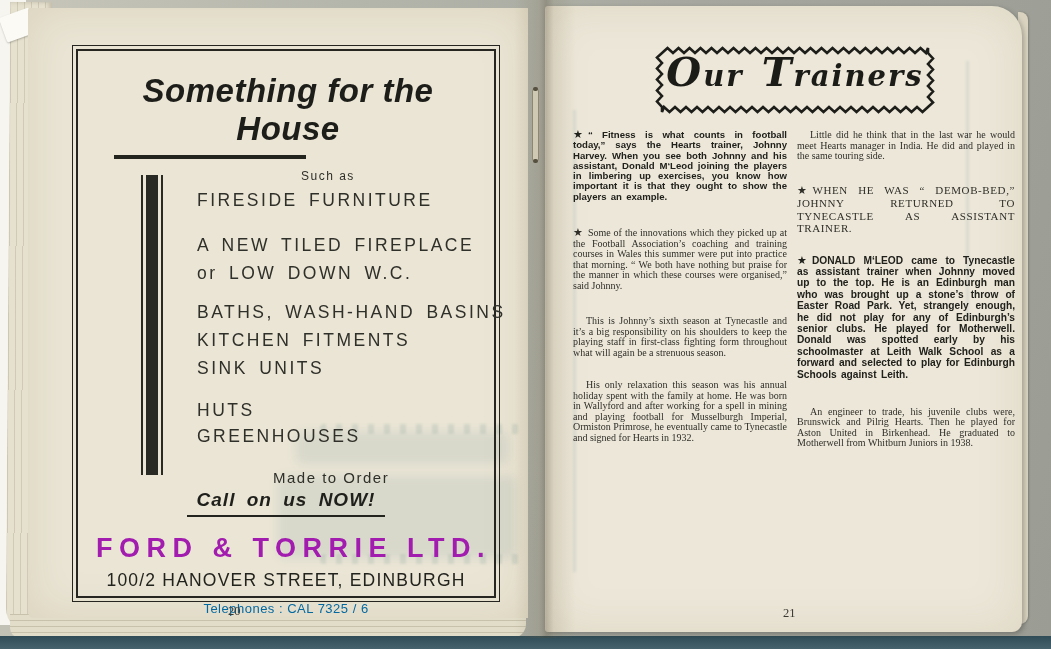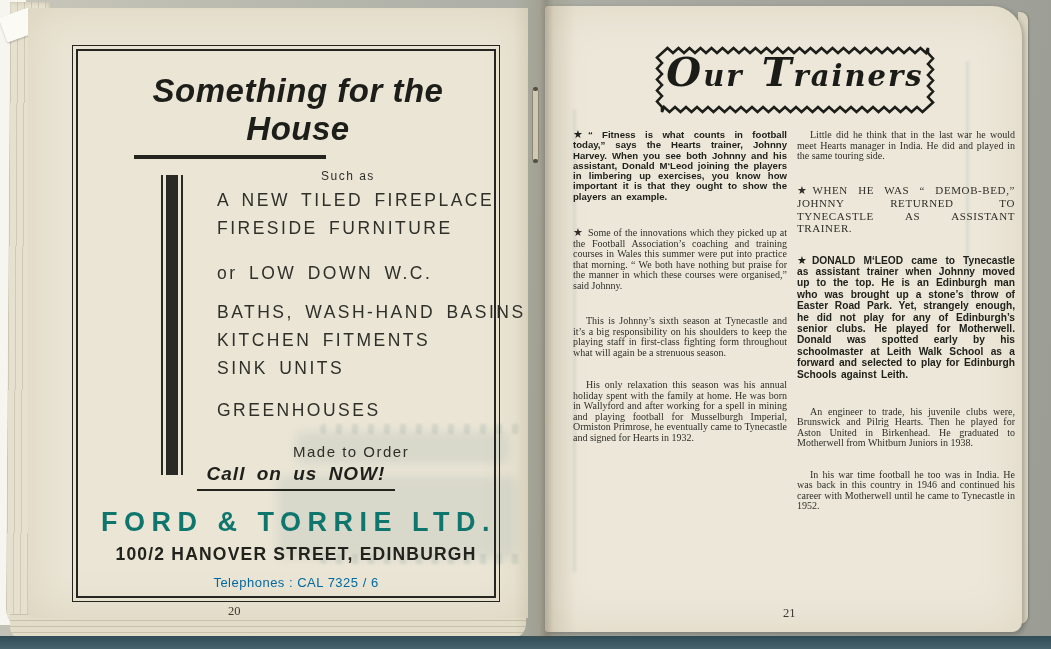--- a/index.html
+++ b/index.html
@@ -39,39 +39,39 @@
   .staple::before,.staple::after{content:"";position:absolute;left:0;width:5px;height:4px;background:#55503f;border-radius:2px;}
   .staple::before{top:-2px}.staple::after{bottom:-2px}
   
   .ghost{position:absolute;pointer-events:none;}
   .g-dots{height:10px;opacity:.55;filter:blur(1px);border-radius:4px;
     background:repeating-linear-gradient(to right,rgba(60,110,110,.22) 0 6px,rgba(0,0,0,0) 6px 16px);}
   .g-blob{filter:blur(5px);background:rgba(75,120,125,.11);border-radius:8px;}
   .g-line{width:3px;filter:blur(1px);background:rgba(100,130,150,.12);}
   
   .ad-frame{position:absolute;left:44px;top:37px;width:428px;height:557px;
-    border:1.5px solid var(--ink);box-sizing:border-box;padding-left:20px;}
+    border:1.5px solid var(--ink);box-sizing:border-box;}
   .ad-frame::before{content:"";position:absolute;inset:3px;border:2.5px solid var(--ink);pointer-events:none;}
   .ad-inner{position:relative;height:100%;box-sizing:border-box;padding:0 8px;color:#2b2a24;}
   .ad-title{margin:26px 10px 0 14px;text-align:center;font:italic 700 33px/38px "Liberation Sans",sans-serif;
     color:#1d1d19;letter-spacing:.5px;}
   .title-rule{margin:7px 0 0 33px;width:192px;height:4px;background:#24241f;}
   .ad-body{position:relative;margin-top:10px;}
   .deco-bar{position:absolute;left:60px;top:6px;width:22px;height:300px;
     background:linear-gradient(to right,#2a2a25 0 2px,rgba(0,0,0,0) 2px 5px,#2a2a25 5px 17px,rgba(0,0,0,0) 17px 20px,#2a2a25 20px 22px);}
   .ad-list{margin-left:116px;font-family:"Liberation Sans",sans-serif;color:#30302a;}
   .such-as{margin:0 0 7px 104px;font-size:12px;letter-spacing:1.5px;}
   .ad-item{font-size:17.5px;letter-spacing:2.5px;word-spacing:4px;white-space:nowrap;}
   .i1{margin-bottom:7px}.i2{margin-bottom:24px}.i3{margin-bottom:7px}.i4{margin-bottom:18px}
   .i5{margin-bottom:21px}.i6{margin-bottom:7px}.i7{margin-bottom:5px}.i8{margin-bottom:22px}
   .made{margin-left:76px;font-size:15px;letter-spacing:1.5px;}
   .cta{display:table;margin:3px auto 0;padding:0 10px 4px;border-bottom:2.5px solid #24241f;
     font:italic 700 19px "Liberation Sans",sans-serif;letter-spacing:1px;word-spacing:5px;color:#1f1f1b;}
-  .company{margin-top:16px;text-align:left;font-weight:700;font-size:27px;letter-spacing:6.5px;color:#0f766e;white-space:nowrap;}
-  .address{margin-top:6px;text-align:center;font-weight:700;font-size:17.5px;letter-spacing:1.2px;color:#23231e;white-space:nowrap;}
+  .company{margin-top:16px;text-align:right;font-weight:700;font-size:27px;letter-spacing:6.5px;color:#a21caf;white-space:nowrap;}
+  .address{margin-top:6px;text-align:center;font-weight:400;font-size:17.5px;letter-spacing:1.2px;color:#23231e;white-space:nowrap;}
   .phone{margin-top:10px;text-align:center;font-size:13px;letter-spacing:.5px;color:#0369a1;}
   .pagenum{position:absolute;font:12.5px "Liberation Serif",serif;color:#3a3a33;}
   .pn-left{left:200px;top:596px;}
   .pn-right{left:238px;top:600px;}
   
   .header-frame{position:absolute;left:108px;top:38px;width:284px;height:72px;}
   .header-frame svg{position:absolute;left:0;top:0;overflow:visible;}
   .header-text{position:absolute;left:0;top:13px;width:100%;text-align:center;
     font:italic 700 29px "DejaVu Serif",serif;color:#1b1b17;letter-spacing:2px;word-spacing:6px;}
   .header-text .word{display:inline-block;}
@@ -111,26 +111,27 @@
     <div class="ghost g-dots" style="left:292px;top:546px;width:200px;"></div>
 
     <div class="ad-frame">
       <div class="ad-inner">
         <div class="ad-title">Something for the House</div>
         <div class="title-rule"></div>
         <div class="ad-body">
           <div class="deco-bar"></div>
           <div class="ad-list">
             <div class="such-as">Such as</div>
+            <div class="ad-item i2">FIRESIDE FURNITURE</div>
             <div class="ad-item i1">A NEW TILED FIREPLACE</div>
-            <div class="ad-item i2">FIRESIDE FURNITURE</div>
             <div class="ad-item i4">or LOW DOWN W.C.</div>
             <div class="ad-item i3">BATHS, WASH-HAND BASINS</div>
             <div class="ad-item i6">KITCHEN FITMENTS</div>
             <div class="ad-item i5">SINK UNITS</div>
+            <div class="ad-item i7">HUTS</div>
             <div class="ad-item i8">GREENHOUSES</div>
             <div class="made">Made to Order</div>
           </div>
         </div>
         <div class="cta">Call on us NOW!</div>
         <div class="company">FORD &amp; TORRIE LTD.</div>
         <div class="address">100/2 HANOVER STREET, EDINBURGH</div>
         <div class="phone">Telephones :  CAL 7325 / 6</div>
       </div>
     </div>
@@ -156,21 +157,20 @@
       <p class="para"><span class="star">★</span><span>Some of the innovations which they picked up at the Football Association’s coaching and training courses in Wales this summer were put into practice that morning.  “ We both have nothing but praise for the manner in which these courses were organised,” said Johnny.</span></p>
       <p class="para ind"><span>This is Johnny’s sixth season at Tynecastle and it’s a big responsibility on his shoulders to keep the playing staff in first-class fighting form throughout what will again be a strenuous season.</span></p>
       <p class="para ind"><span>His only relaxation this season was his annual holiday spent with the family at home.  He was born in Wallyford and after working for a spell in mining and playing football for Musselburgh Imperial, Ormiston Primrose, he eventually came to Tynecastle and signed for Hearts in 1932.</span></p>
     </div>
 
     <div class="col col-right">
       <p class="para ind"><span>Little did he think that in the last war he would meet Hearts manager in India.  He did and played in the same touring side.</span></p>
       <p class="para caps"><span class="star">★</span><span>WHEN HE WAS “ DEMOB-BED,” JOHNNY RETURNED TO TYNECASTLE AS ASSISTANT TRAINER.</span></p>
       <p class="para bold rb"><span class="star">★</span><span>DONALD M‘LEOD came to Tynecastle as assistant trainer when Johnny moved up to the top.  He is an Edinburgh man who was brought up a stone’s throw of Easter Road Park.  Yet, strangely enough, he did not play for any of Edinburgh’s senior clubs.  He played for Motherwell.  Donald was spotted early by his schoolmaster at Leith Walk School as a forward and selected to play for Edinburgh Schools against Leith.</span></p>
       <p class="para ind"><span>An engineer to trade, his juvenile clubs were, Brunswick and Pilrig Hearts.  Then he played for Aston United in Birkenhead.  He graduated to Motherwell from Whitburn Juniors in 1938.</span></p>
-      <p class="para ind"><span>In his war time football he too was in India.  He was back in this country in 1946 and continued his career with Motherwell until he came to Tynecastle in 1952.</span></p>
     </div>
 
     <div class="pagenum pn-right">21</div>
   </div>
 
   <div class="gutter"></div>
   <div class="staple"></div>
 </div>
 
 </body></html>

